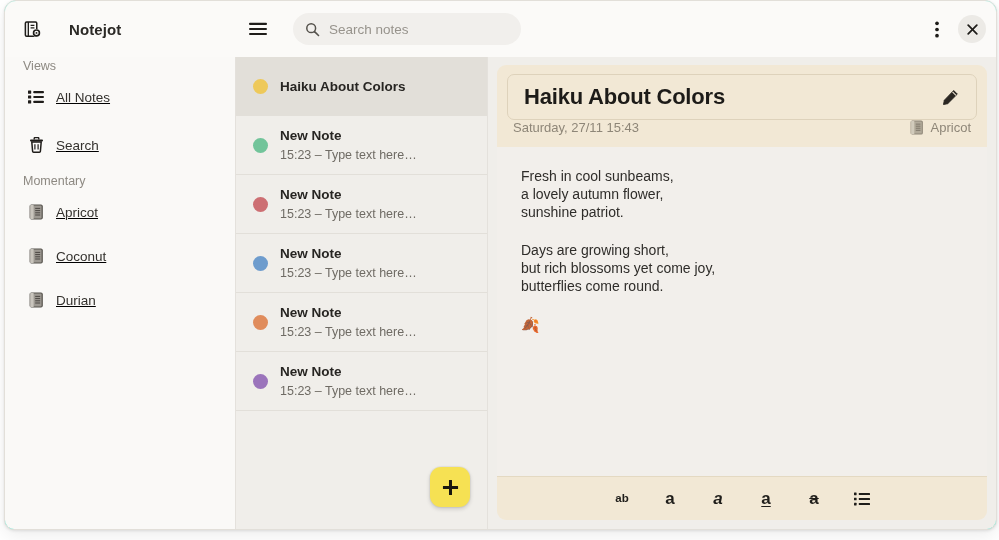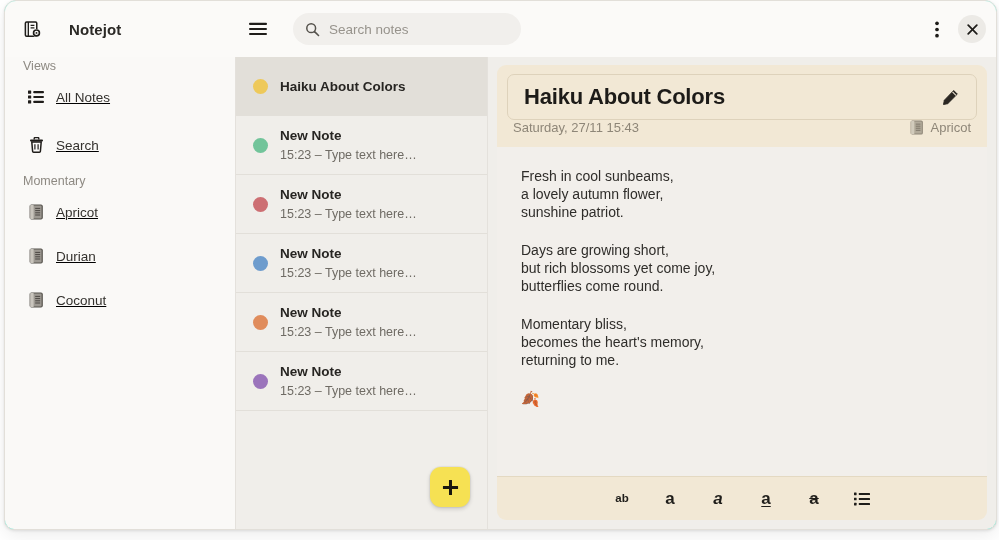--- a/index.html
+++ b/index.html
@@ -498,35 +498,35 @@
           <span class="sr-ico">
             <svg width="15" height="16" viewBox="0 0 15 16">
               <rect x="1.2" y="1" width="12" height="14" rx="1.2" fill="#9c9891" stroke="#55524c" stroke-width="1.2"></rect>
               <rect x="1.2" y="1" width="3.4" height="14" fill="#c9c5bd"></rect>
               <line x1="6.2" y1="4.4" x2="11.2" y2="4.4" stroke="#4a4742" stroke-width="1"></line>
               <line x1="6.2" y1="6.6" x2="11.2" y2="6.6" stroke="#4a4742" stroke-width="1"></line>
               <line x1="6.2" y1="8.8" x2="11.2" y2="8.8" stroke="#4a4742" stroke-width="1"></line>
               <line x1="6.2" y1="11" x2="11.2" y2="11" stroke="#4a4742" stroke-width="1"></line>
             </svg>
           </span>
-          <span class="sr-label">Durian</span>
+          <span class="sr-label">Coconut</span>
         </div>
 
         <div class="side-row">
           <span class="sr-ico">
             <svg width="15" height="16" viewBox="0 0 15 16">
               <rect x="1.2" y="1" width="12" height="14" rx="1.2" fill="#9c9891" stroke="#55524c" stroke-width="1.2"></rect>
               <rect x="1.2" y="1" width="3.4" height="14" fill="#c9c5bd"></rect>
               <line x1="6.2" y1="4.4" x2="11.2" y2="4.4" stroke="#4a4742" stroke-width="1"></line>
               <line x1="6.2" y1="6.6" x2="11.2" y2="6.6" stroke="#4a4742" stroke-width="1"></line>
               <line x1="6.2" y1="8.8" x2="11.2" y2="8.8" stroke="#4a4742" stroke-width="1"></line>
               <line x1="6.2" y1="11" x2="11.2" y2="11" stroke="#4a4742" stroke-width="1"></line>
             </svg>
           </span>
-          <span class="sr-label">Coconut</span>
+          <span class="sr-label">Durian</span>
         </div>
       </div>
 
       <div class="notelist">
         <div class="nl-scroll">
 
           <div class="note-item selected">
             <span class="note-dot" style="background:#eec95a"></span>
             <div class="note-texts">
               <div class="note-title">Haiku About Colors</div>
@@ -615,23 +615,20 @@
             </div>
           </div>
 
           <div class="ed-body">
             <p class="note-para">Fresh in cool sunbeams,
 a lovely autumn flower,
 sunshine patriot.</p>
             <p class="note-para">Days are growing short,
 but rich blossoms yet come joy,
 butterflies come round.</p>
-            <p class="note-para">Momentary bliss,
-becomes the heart's memory,
-returning to me.</p>
             <p class="note-emoji">🍂</p>
           </div>
 
           <div class="ed-toolbar">
             <button class="tool-btn" title="Text format">
               <span class="tool-glyph small">ab</span>
             </button>
             <button class="tool-btn" title="Bold">
               <span class="tool-glyph bold">a</span>
             </button>

